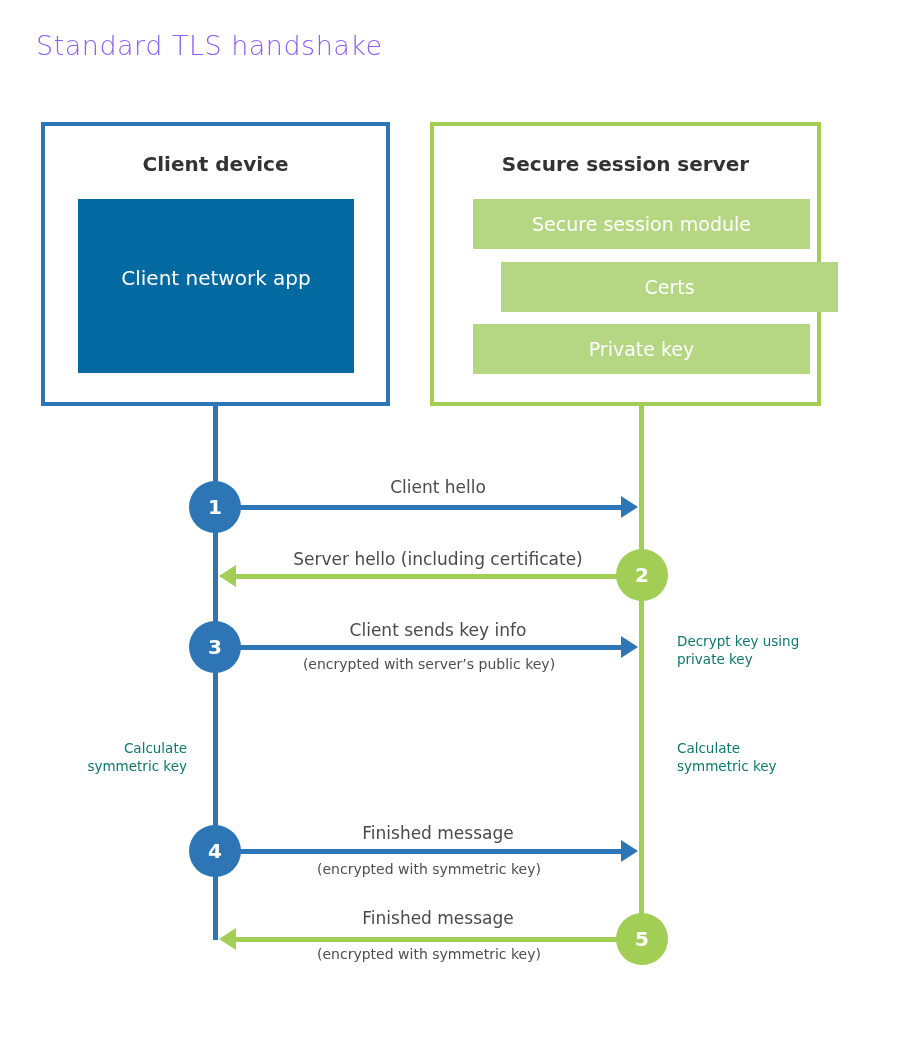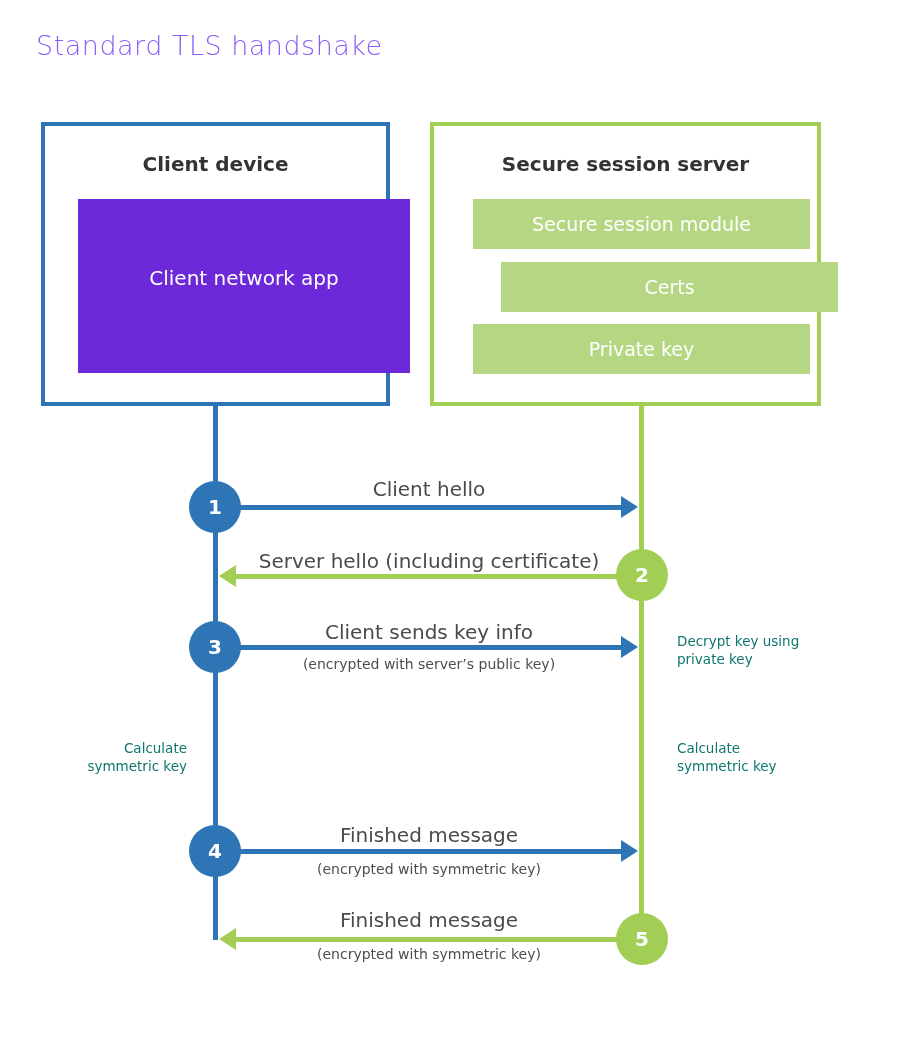--- a/index.html
+++ b/index.html
@@ -7,21 +7,21 @@
   .canvas{position:absolute;left:0;top:0;width:900px;height:1058px;background:#ffffff;overflow:hidden;}
 
   .page-title{position:absolute;left:36px;top:30px;font-size:27px;font-weight:300;color:#8b5cf6;letter-spacing:0.5px;}
 
   
   .actor-box{position:absolute;top:122px;height:284px;background:#ffffff;box-sizing:border-box;}
   .client-box{left:41px;width:349px;border:4px solid #2e75b5;padding-left:13px;}
   .server-box{left:430px;width:391px;border:4px solid #a2ce56;}
   .box-title{position:absolute;left:0;top:26px;width:100%;text-align:center;font-size:20px;font-weight:bold;color:#333333;}
 
-  .app-box{position:absolute;left:33px;top:73px;width:332px;height:174px;background:#6d28d9;
+  .app-box{position:absolute;left:33px;top:73px;width:276px;height:174px;background:#0369a1;
            display:flex;align-items:center;justify-content:center;padding-bottom:16px;box-sizing:border-box;}
   .app-box span{color:#ffffff;font-size:20px;line-height:27px;text-align:center;width:200px;}
 
   .server-bar{position:absolute;left:39px;width:337px;height:50px;background:#b5d783;
               color:#ffffff;font-size:19px;text-align:center;line-height:50px;}
   .bar-1{top:73px;} .bar-2{top:136px;margin-left:28px;} .bar-3{top:198px;}
 
   
   .lifeline{position:absolute;top:405px;width:5px;height:535px;}
   .lifeline.blue{left:213px;background:#2e75b5;}
@@ -42,21 +42,21 @@
   .head{position:absolute;width:0;height:0;border-top:11px solid transparent;border-bottom:11px solid transparent;}
   .head.right{border-left:17px solid #2e75b5;}
   .head.left{border-right:17px solid #a2ce56;}
   .ar1{left:240px;top:505px;width:384px;} .hd1{left:621px;top:496px;}
   .ar2{left:236px;top:574px;width:381px;} .hd2{left:219px;top:565px;}
   .ar3{left:240px;top:645px;width:384px;} .hd3{left:621px;top:636px;}
   .ar4{left:240px;top:849px;width:384px;} .hd4{left:621px;top:840px;}
   .ar5{left:236px;top:937px;width:381px;} .hd5{left:219px;top:928px;}
 
   
-  .msg-label{position:absolute;left:219px;width:420px;text-align:center;font-size:20px;color:#4a4a4a;}
+  .msg-label{position:absolute;left:228px;width:420px;text-align:center;font-size:17px;color:#4a4a4a;}
   .msg-sub{position:absolute;left:219px;width:420px;text-align:center;font-size:14px;color:#4d4d4d;}
   .lbl1{top:477px;} .lbl2{top:549px;}
   .lbl3{top:620px;} .sub3{top:656px;}
   .lbl4{top:823px;} .sub4{top:861px;}
   .lbl5{top:908px;} .sub5{top:946px;}
 
   
   .note{position:absolute;font-size:13.5px;color:#0f766e;line-height:18px;}
   .note-decrypt{left:677px;top:632px;width:135px;text-align:left;}
   .note-calc-left{left:57px;top:739px;width:130px;text-align:right;}

